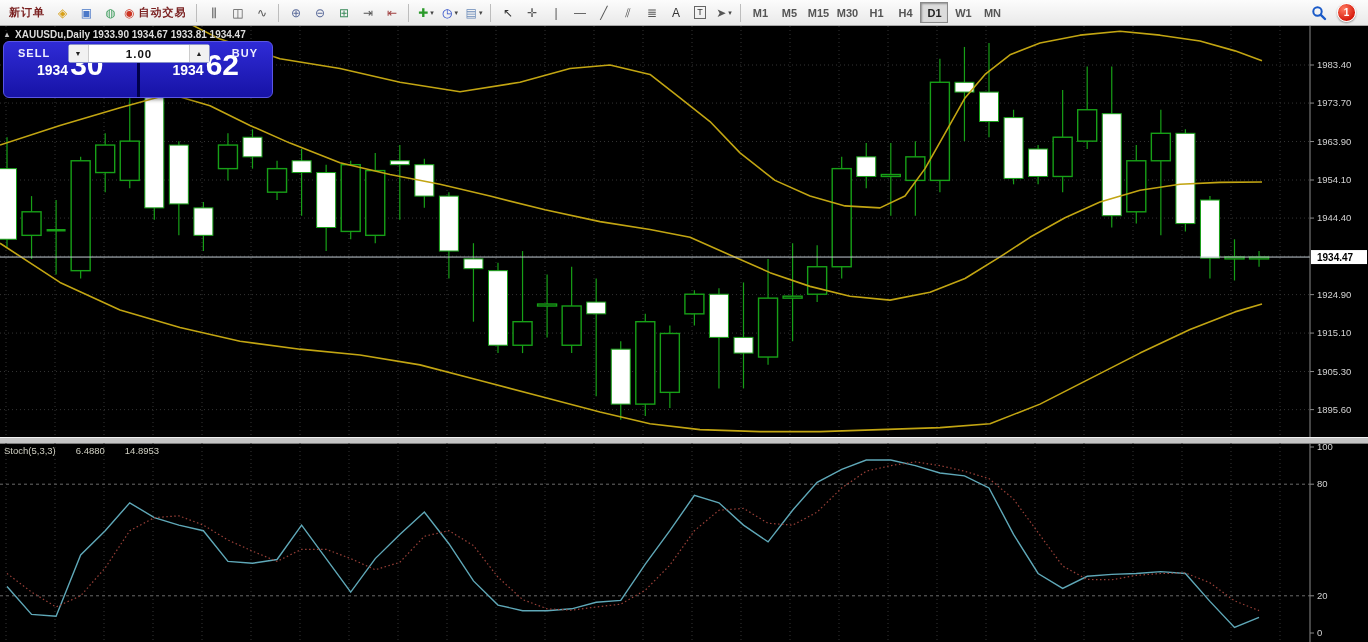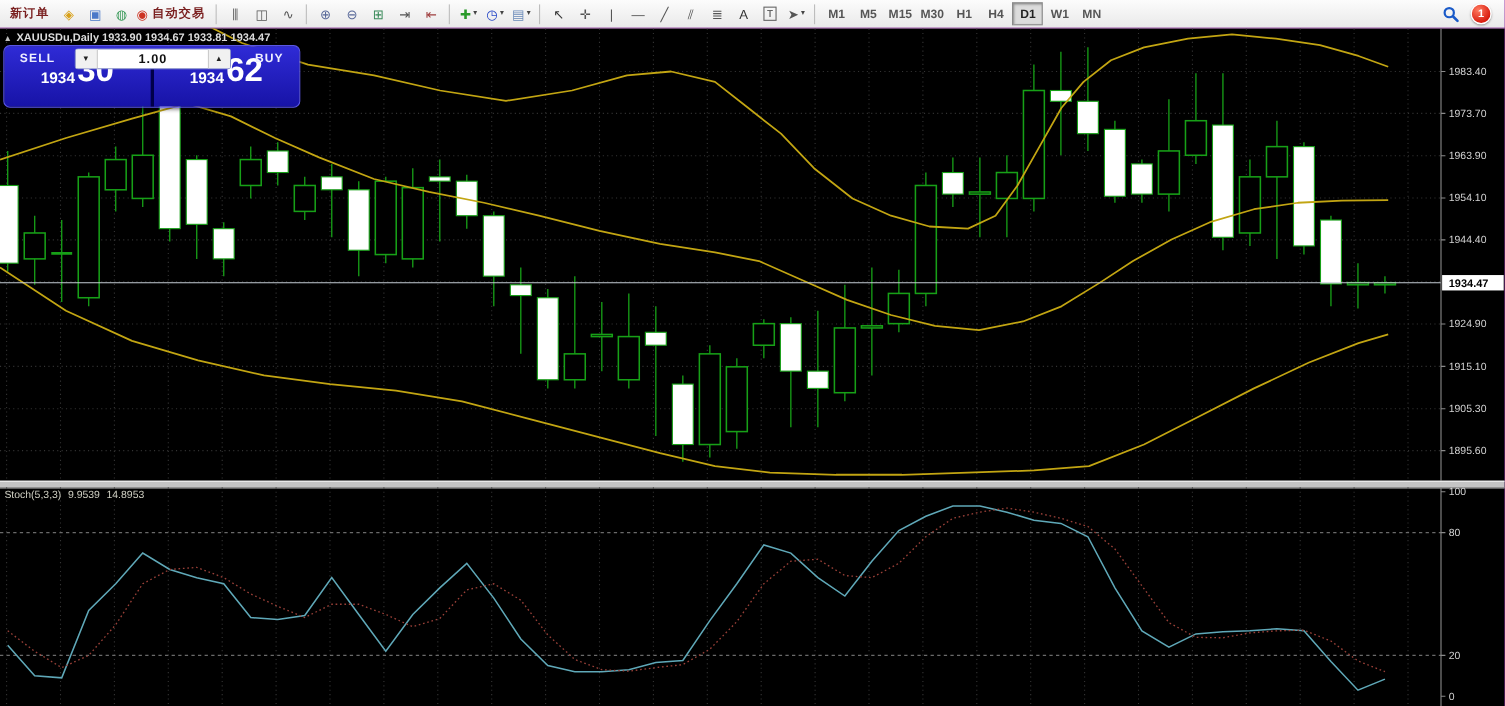--- a/index.html
+++ b/index.html
@@ -25,21 +25,21 @@
     border:1px solid #fff;box-shadow:0 1px 2px rgba(0,0,0,.4);}
   
   #chart{position:absolute;top:26px;left:0;width:1368px;height:616px;background:#000;}
   #main-chart,#stoch-chart{position:absolute;left:0;display:block;}
   #main-chart{top:0;}
   #pane-separator{position:absolute;left:0;top:411px;width:1368px;height:5px;
     background:#c4c4c4;border-top:1px solid #f2f2f2;border-bottom:1px solid #7c7c7c;box-sizing:content-box;}
   #symbol-bar{position:absolute;left:5px;top:3px;color:#dcdcdc;font-size:10px;font-weight:bold;
     display:flex;align-items:center;gap:6px;text-shadow:0 0 1px #000;}
   #symbol-collapse{font-size:8px;color:#c0c0c0;}
-  #stoch-label{position:absolute;left:4px;top:419px;font-size:9.5px;color:#cfcfc2;display:flex;gap:6px;}
+  #stoch-label{position:absolute;left:4px;top:419px;font-size:9.5px;color:#cfcfc2;display:flex;gap:20px;}
   
   #trade-panel{position:absolute;left:3px;top:15px;width:268px;height:55px;border-radius:6px;
     background:linear-gradient(#2f2bd6,#1713a6);border:1px solid #5a56e6;box-shadow:0 1px 4px rgba(0,0,0,.6);
     overflow:hidden;}
   #tp-top{position:relative;height:21px;display:flex;align-items:center;justify-content:space-between;
     padding:0 14px;color:#eef;font-size:11px;font-weight:bold;letter-spacing:1px;}
   #volume-box{position:absolute;left:64px;top:2px;width:140px;height:17px;background:#fff;
     border:1px solid #8890c8;border-radius:3px;display:flex;align-items:center;}
   .vol-btn{width:19px;height:100%;display:flex;align-items:center;justify-content:center;
     font-size:7px;color:#222;background:#f1f1f1;}
@@ -388,21 +388,21 @@
         </g>
       </svg>
 
     <div id="symbol-bar">
       <span id="symbol-collapse">▴</span>
       <span>XAUUSDu,Daily  1933.90 1934.67 1933.81 1934.47</span>
     </div>
 
     <div id="stoch-label">
       <span>Stoch(5,3,3)</span>
-      <span>9.9539</span>
+      <span>6.4880</span>
       <span>14.8953</span>
     </div>
 
     <div id="trade-panel">
       <div id="tp-top">
         <span>SELL</span>
         <div id="volume-box">
           <span class="vol-btn">▼</span>
           <span id="volume-value">1.00</span>
           <span class="vol-btn">▲</span>

